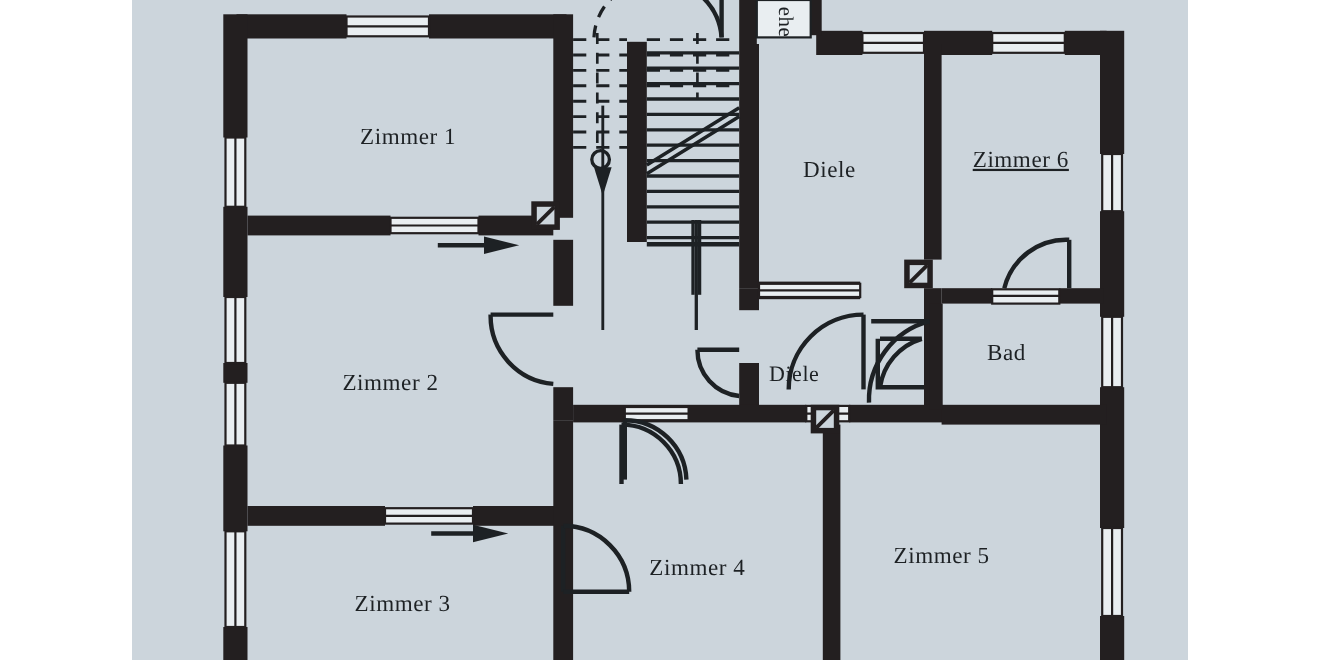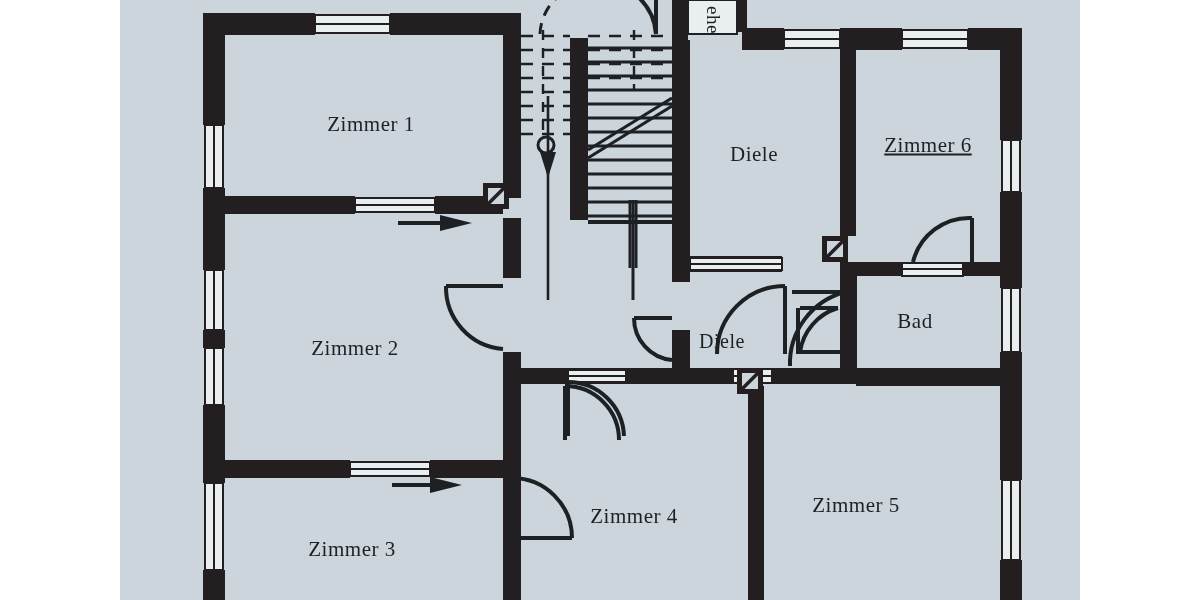--- a/index.html
+++ b/index.html
@@ -271,21 +271,21 @@
       <g>
         <line x1="392" y1="485" x2="442" y2="485" stroke-width="4"></line>
         <path d="M 430 477 L 462 485 L 430 493 Z" fill="#1d2124" stroke="none"></path>
       </g>
     </g>
 
   </svg>
 
   <div class="room-label" style="left:371px;top:124px;">Zimmer 1</div>
   <div class="room-label" style="left:355px;top:348px;">Zimmer 2</div>
-  <div class="room-label" style="left:352px;top:549px;">Zimmer 3</div>
+  <div class="room-label" style="left:366px;top:549px;">Zimmer 3</div>
   <div class="room-label" style="left:634px;top:516px;">Zimmer 4</div>
   <div class="room-label" style="left:856px;top:505px;">Zimmer 5</div>
   <div class="room-label" style="left:928px;top:145px;text-decoration:underline;">Zimmer 6</div>
   <div class="room-label" style="left:754px;top:154px;">Diele</div>
   <div class="room-label" style="left:915px;top:321px;">Bad</div>
   <div class="room-label small" style="left:722px;top:341px;">Diele</div>
   <div class="room-label rot" style="left:713px;top:20px;">ehe</div>
 
 </div>
 

